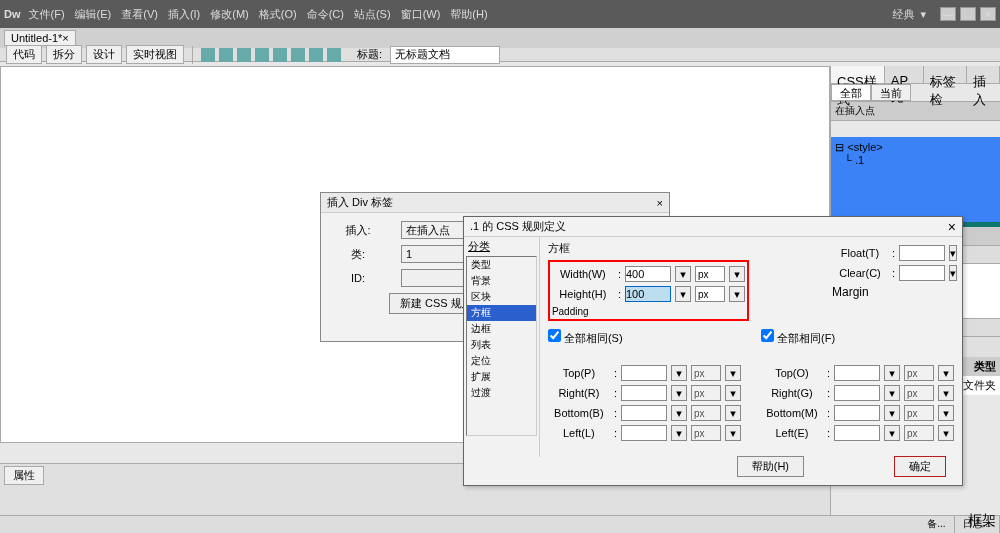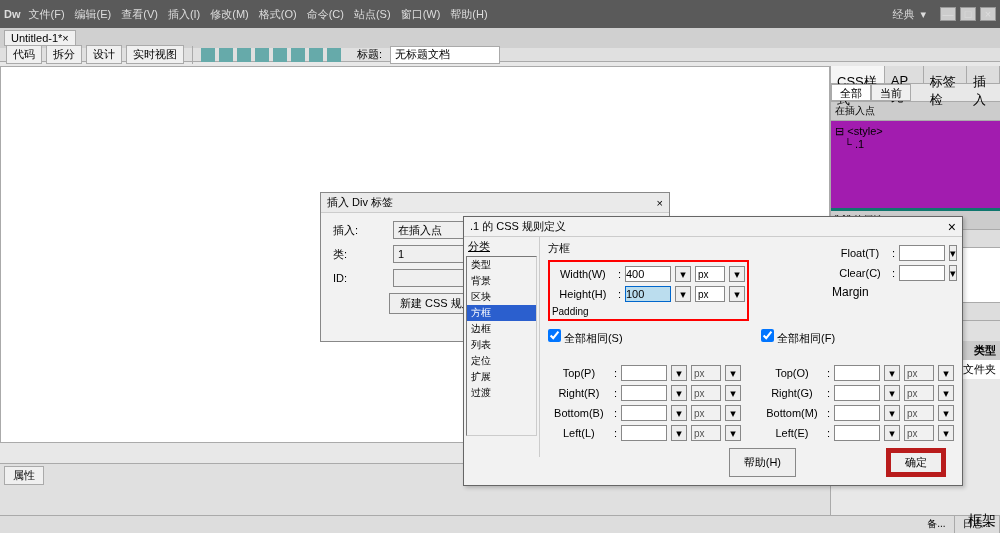--- a/index.html
+++ b/index.html
@@ -23,35 +23,35 @@
 .main { position: absolute; top: 66px; left: 0; right: 0; bottom: 0; }
 .canvas { position: absolute; left: 0; top: 0; right: 170px; bottom: 90px; background: #fff; border: 1px solid #aaa; }
 .rightpanel { position: absolute; right: 0; top: 0; width: 170px; bottom: 0; background: #e8e8e8; border-left: 1px solid #aaa; }
 .panel-hdr-tabs { display:flex; background:#ddd; border-bottom:1px solid #aaa; height:18px;}
 .panel-hdr-tabs span { padding:7px 6px; border-right:1px solid #aaa; font-size:13px;}
 .panel-hdr-tabs span.active { background:#f5f5f5;}
 .panel-sub { display:flex; height:18px; border-bottom:1px solid #aaa;}
 .panel-sub span { padding:1px 8px; border:1px solid #aaa; background:#f0f0f0;}
 .panel-sub span.active { background:#fff;}
 .panel-title { background:#ccc; padding:2px 4px; border-bottom:1px solid #aaa; font-size:10px;}
-.panel-body { background:#a21caf; height:90px; padding:4px; font-size:10px; font-family:monospace; border-bottom:3px solid #0f766e; overflow:hidden;}
+.panel-body { background:#3b82f6; height:90px; padding:4px; font-size:10px; font-family:monospace; border-bottom:5px solid #0f766e; overflow:hidden;margin-top:16px;}
 .panel-body .tree { white-space:pre;}
 .help-text { padding:4px; font-size:10px; background:#fff; line-height:1.4;}
 .help-text a { color:#06c; text-decoration:underline; cursor:pointer;}
 .snippets { border-top:1px solid #aaa; background:#e0e0e0; font-size:10px;}
 .snippets .row { display:flex; padding:2px 4px; gap:4px; align-items:center;}
 .snippets select { height:16px; font-size:10px;}
 .tagbar { position:absolute; left:0; bottom:72px; right:170px; height:18px; background:#e0e0e0; border-top:1px solid #aaa; padding:2px 6px; font-size:10px;}
 .props { position:absolute; left:0; bottom:0; right:170px; height:70px; background:#e0e0e0; border-top:1px solid #aaa;}
 .props .tab { display:inline-block; background:#f0f0f0; border:1px solid #aaa; padding:1px 8px; margin:2px 0 0 4px;}
 .dialog1 { position:absolute; left:320px; top:192px; width:350px; height:150px; background:#f2f2f2; border:1px solid #888;}
 .dialog1 .titlebar2 { height:20px; background:#eaeaea; display:flex; justify-content:space-between; align-items:center; padding:0 6px; border-bottom:1px solid #ccc;}
 .dialog1 .body { padding:8px 12px;}
 .dialog1 .row { display:flex; align-items:center; margin-bottom:6px;}
-.dialog1 .row label { width:50px; text-align:left; margin-right:10px;}
+.dialog1 .row label { width:50px; text-align:center; margin-right:18px;}
 .dialog1 .row select, .dialog1 .row input { flex:1; height:18px; border:1px solid #888;}
 .dialog1 .btn2 { border:1px solid #888; background:#efefef; padding:2px 10px; margin-left:56px;}
 .dialog2 { position:absolute; left:463px; top:216px; width:500px; height:270px; background:#f2f2f2; border:1px solid #666; box-shadow:2px 2px 4px rgba(0,0,0,0.2);}
 .dialog2 .titlebar2 { height:20px; display:flex; justify-content:space-between; align-items:center; padding:0 6px; border-bottom:1px solid #ccc;}
 .dialog2 .close { cursor:pointer; font-size:14px;}
 .dialog2 .content { display:flex; height:220px;}
 .dialog2 .cat { width:80px; border-right:1px solid #ccc;}
 .dialog2 .cat .lbl { padding:2px 4px;text-decoration:underline;}
 .dialog2 .cat .list { height:180px; border:1px inset #ccc; margin:0 2px;}
 .dialog2 .cat .list div { padding:1px 4px; font-size:10px;}
@@ -65,21 +65,21 @@
 .dialog2 .frow input.sel { background:#bde; border:1px solid #06c;}
 .dialog2 .frow .dd { width:16px; height:16px; border:1px solid #888; background:#eee; text-align:center; line-height:14px;}
 .dialog2 .frow .unit { width:30px; height:16px; border:1px solid #888; font-size:10px; padding:0 2px;}
 .dialog2 .side { position:absolute; right:10px; top:28px; width:120px;}
 .dialog2 .side .frow label { min-width:56px;}
 .dialog2 .cols { display:flex; gap:20px; margin-top:8px;}
 .dialog2 .group { }
 .dialog2 .group .chk { margin-bottom:19px;}
 .dialog2 .btns { position:absolute; bottom:8px; right:16px; display:flex; gap:90px;}
 .dialog2 .btns button { border:1px solid #888; padding:2px 14px; background:#efefef;}
-.dialog2 .btns button.primary { border:5px solid #b91c1c;}
+.dialog2 .btns button.primary { border:1px solid #b91c1c;}
 .bottom-statusbar { position:absolute; bottom:0; left:0; right:0; height:18px; background:#ddd; border-top:1px solid #aaa; display:flex;}
 .bottom-statusbar .seg { padding:1px 8px; border-right:1px solid #aaa; font-size:10px;}
 </style>
 </head>
 <body>
 
 <div class="titlebar">
   <span class="logo">Dw</span>
   <div class="menus">
     <span>文件(F)</span>

